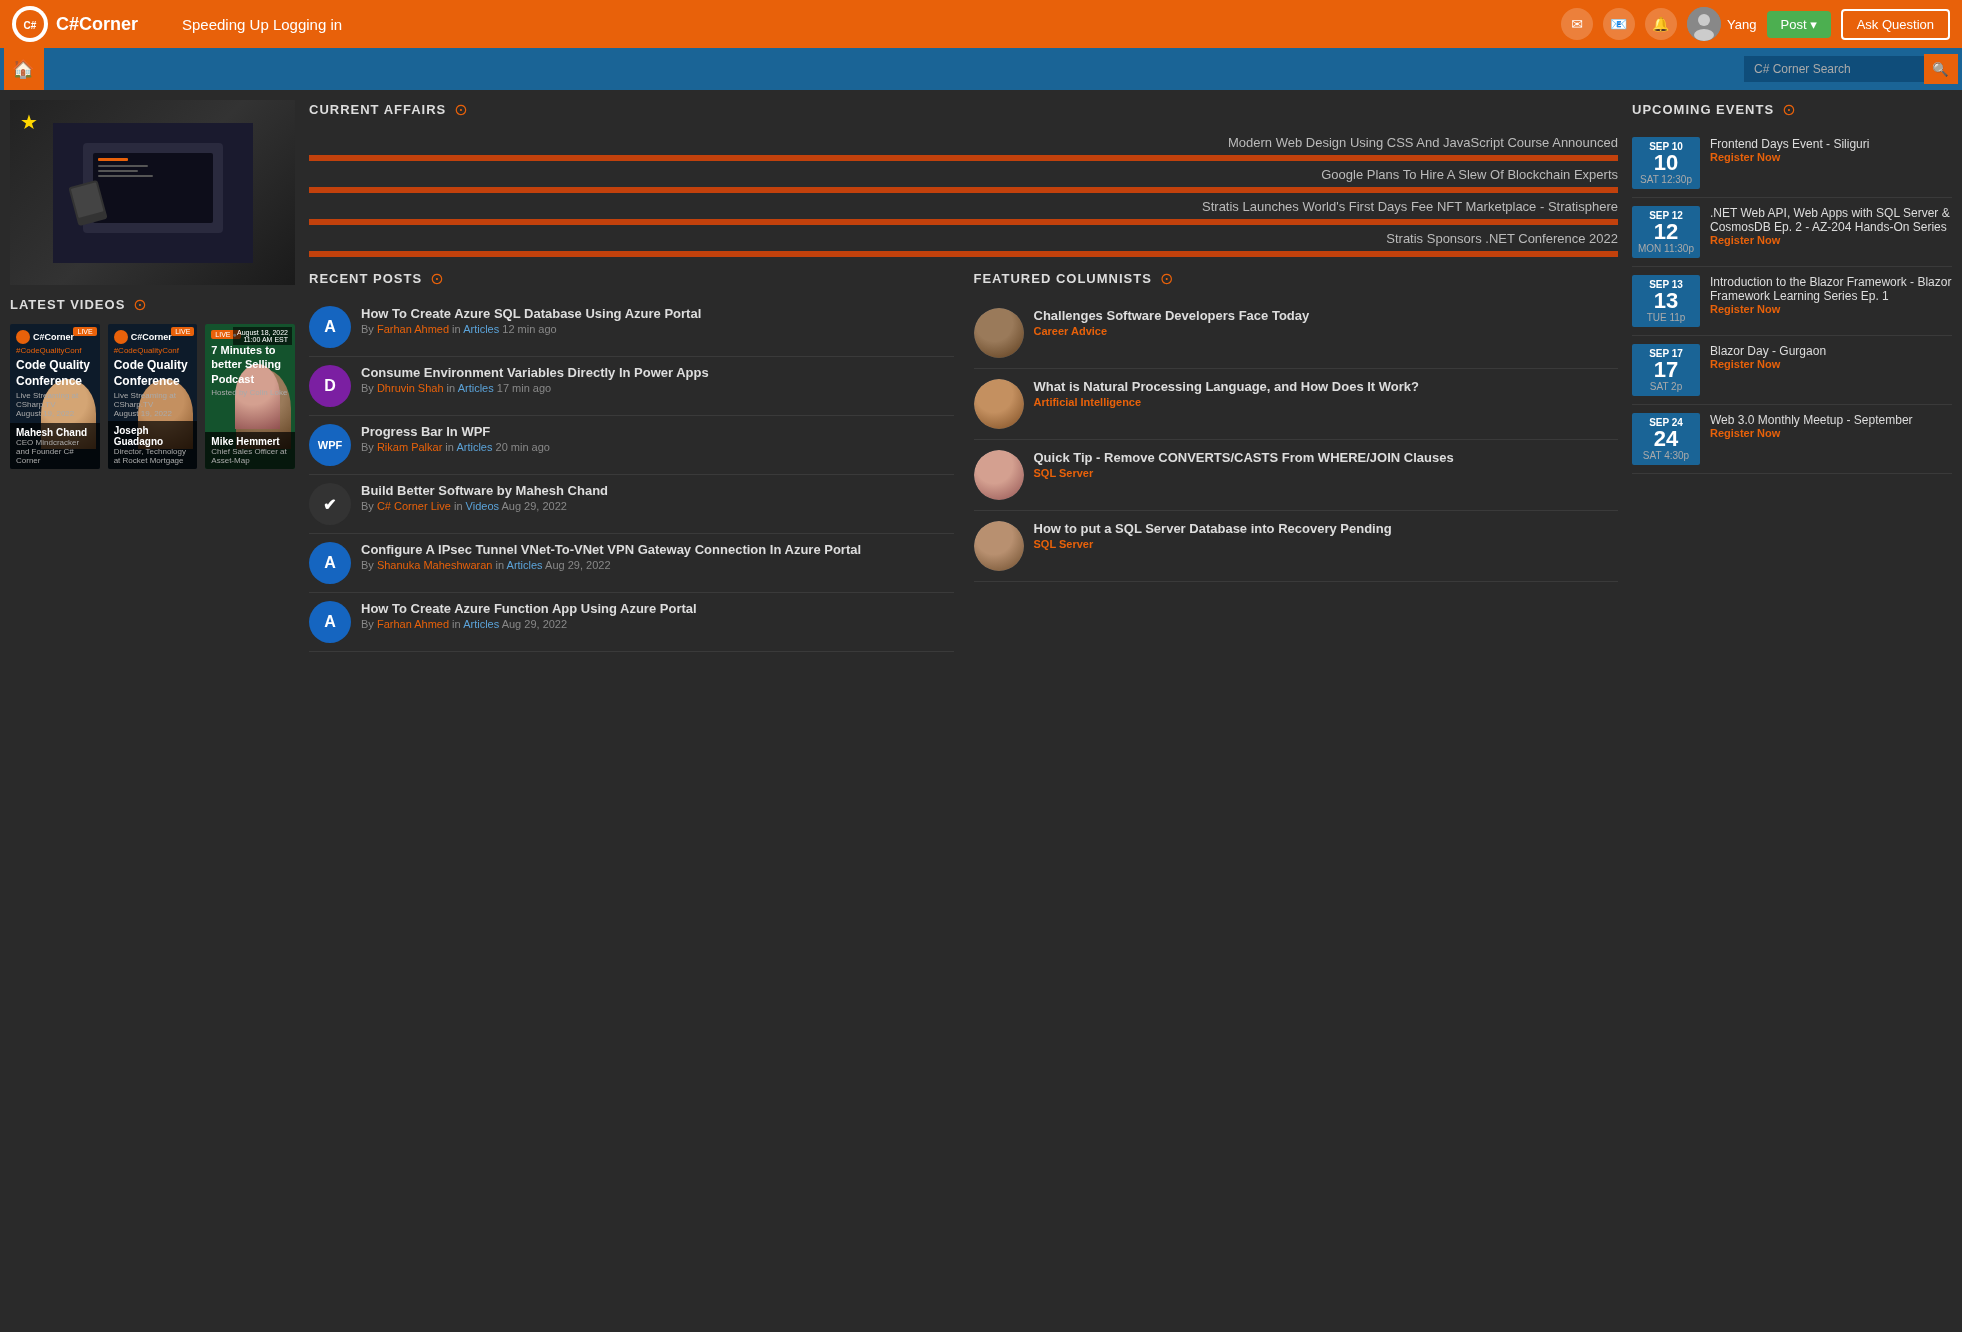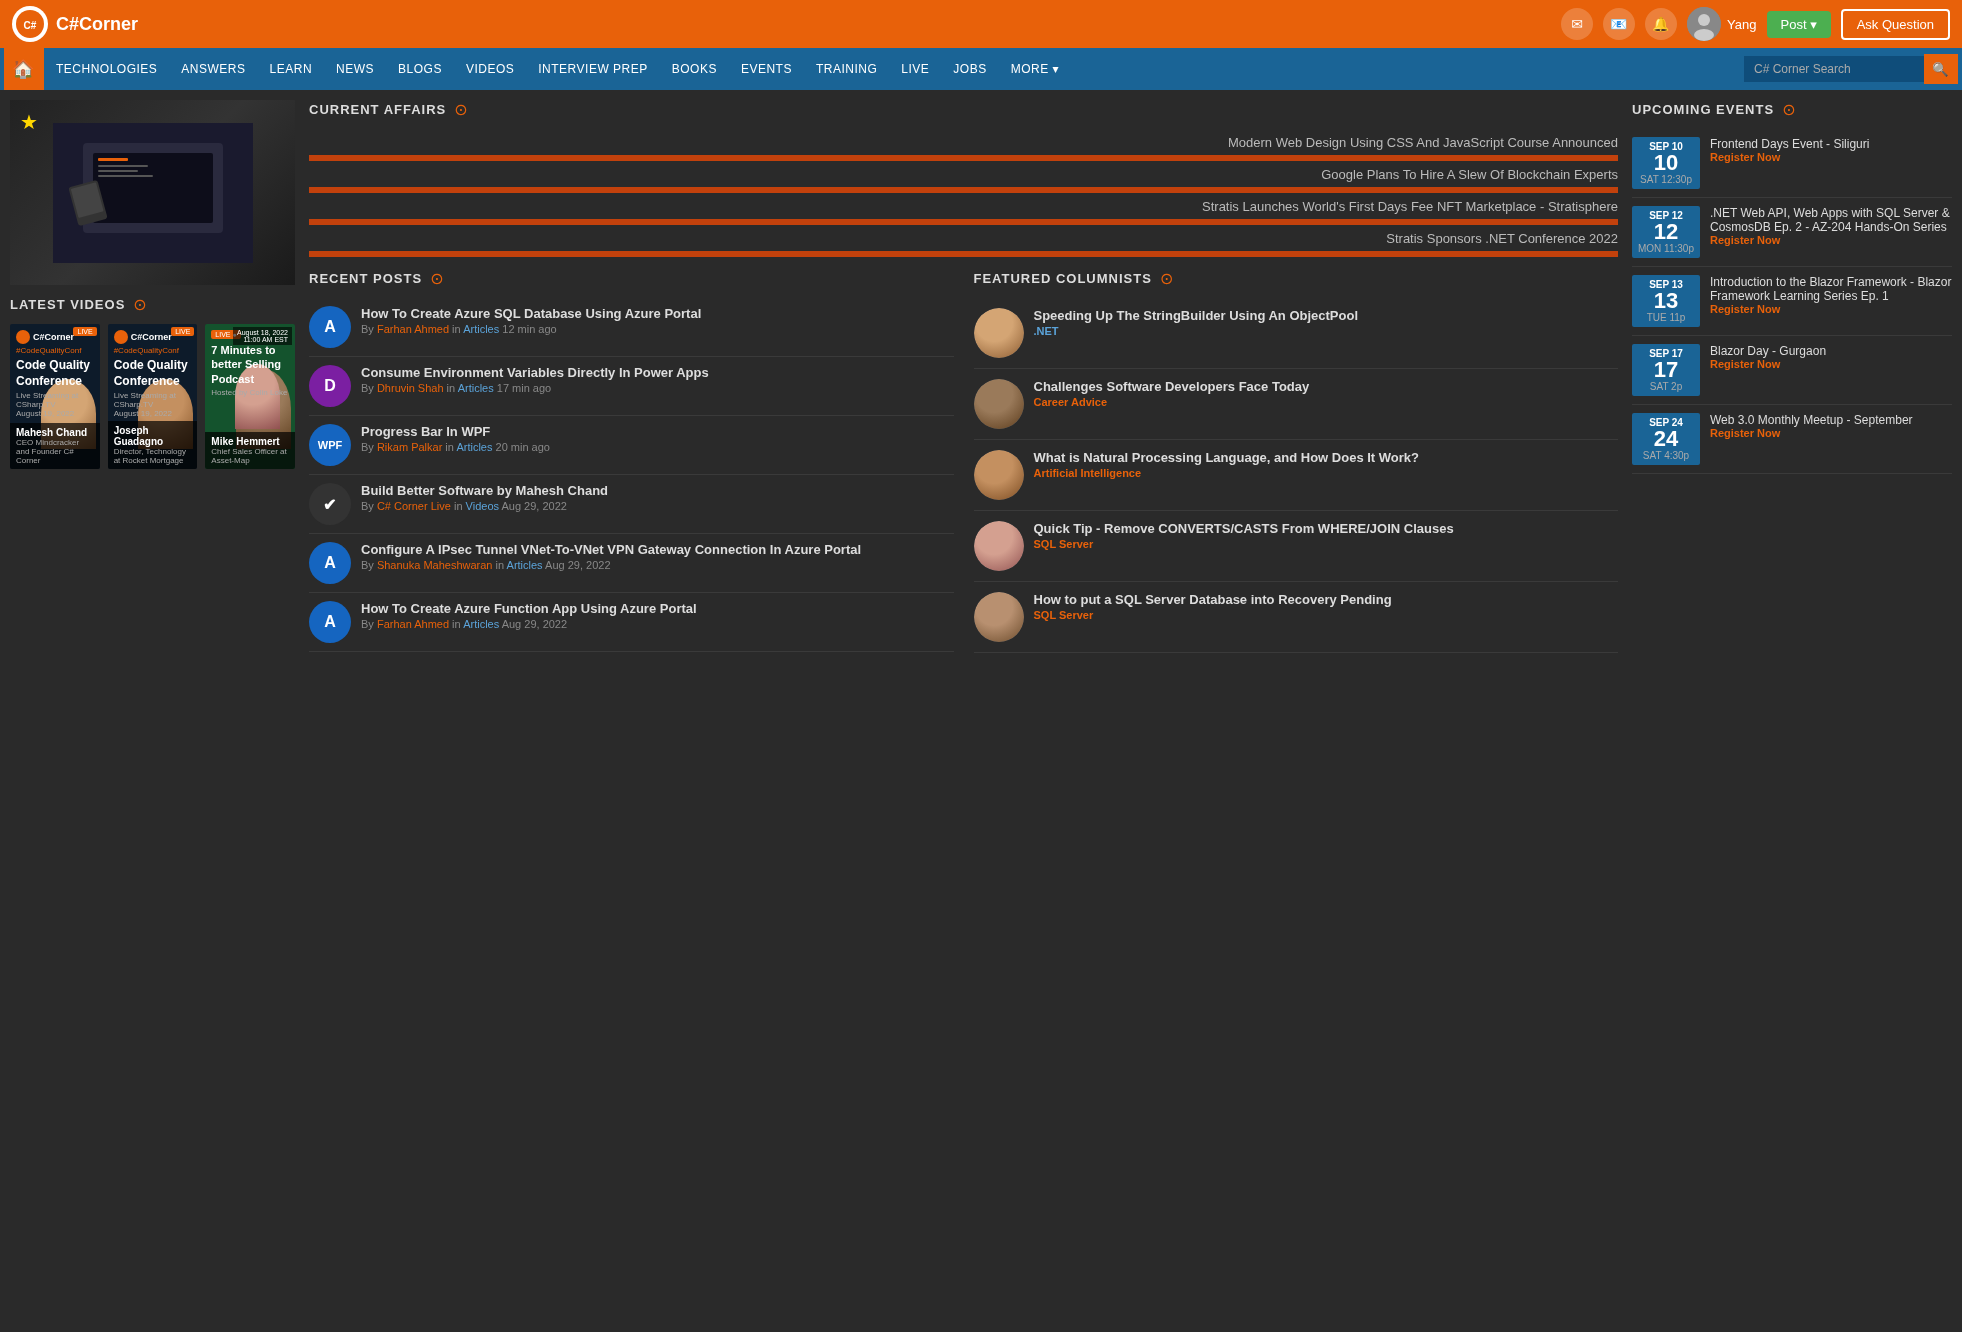--- a/index.html
+++ b/index.html
@@ -95,20 +95,21 @@
 <div class="top-bar">
   <div class="logo-area">
     <div class="logo-icon">
       <svg width="30" height="30" viewBox="0 0 30 30">
           <circle cx="15" cy="15" r="14" fill="#e8610a"></circle>
           <text x="15" y="20" text-anchor="middle" font-size="10" fill="white" font-weight="bold">C#</text>
         </svg>
     </div>
     <span>C#Corner</span>
   </div>
+  <span class="top-bar-title">Speeding Up Logging in</span>
   <div class="top-bar-icons">
     <div class="icon-btn">✉</div>
     <div class="icon-btn">📧</div>
     <div class="icon-btn">🔔</div>
     <div class="user-area">
       <div class="user-avatar">
         <svg width="34" height="34" viewBox="0 0 34 34">
             <circle cx="17" cy="17" r="17" fill="#888"></circle>
             <circle cx="17" cy="13" r="6" fill="#ccc"></circle>
             <ellipse cx="17" cy="28" rx="10" ry="6" fill="#ccc"></ellipse>
@@ -116,35 +117,20 @@
       </div>
       <span style="color:white;font-size:13px;">Yang</span>
     </div>
     <button class="btn-post">Post ▾</button>
     <button class="btn-ask">Ask Question</button>
   </div>
 </div>
 
 <div class="nav-bar">
   <div class="nav-home">🏠</div>
-  <div class="nav-items">
-    <div class="nav-item">TECHNOLOGIES</div>
-    <div class="nav-item">ANSWERS</div>
-    <div class="nav-item">LEARN</div>
-    <div class="nav-item">NEWS</div>
-    <div class="nav-item">BLOGS</div>
-    <div class="nav-item">VIDEOS</div>
-    <div class="nav-item">INTERVIEW PREP</div>
-    <div class="nav-item">BOOKS</div>
-    <div class="nav-item">EVENTS</div>
-    <div class="nav-item">TRAINING</div>
-    <div class="nav-item">LIVE</div>
-    <div class="nav-item">JOBS</div>
-    <div class="nav-item">MORE ▾</div>
-  </div>
   <div class="nav-search">
     <input type="text" placeholder="C# Corner Search" style="">
     <button class="search-btn">🔍</button>
   </div>
 </div>
 
 <div class="main-content">
 
   <div class="left-col">
 
@@ -313,29 +299,20 @@
         </ul>
       </div>
 
       <div style="flex:1;">
         <div class="section-header">
           <span class="section-title">FEATURED COLUMNISTS</span>
           <span class="section-arrow">⊙</span>
         </div>
         <ul class="columnist-list">
 
-          <li class="columnist-item">
-            <div class="columnist-avatar">
-              <div class="face-1" style="width:50px;height:50px;border-radius:50%;"></div>
-            </div>
-            <div class="columnist-info">
-              <div class="col-title">Speeding Up The StringBuilder Using An ObjectPool</div>
-              <div class="col-tag tag-net">.NET</div>
-            </div>
-          </li>
 
           <li class="columnist-item">
             <div class="columnist-avatar">
               <div class="face-3" style="width:50px;height:50px;border-radius:50%;"></div>
             </div>
             <div class="columnist-info">
               <div class="col-title">Challenges Software Developers Face Today</div>
               <div class="col-tag tag-career">Career Advice</div>
             </div>
           </li>

